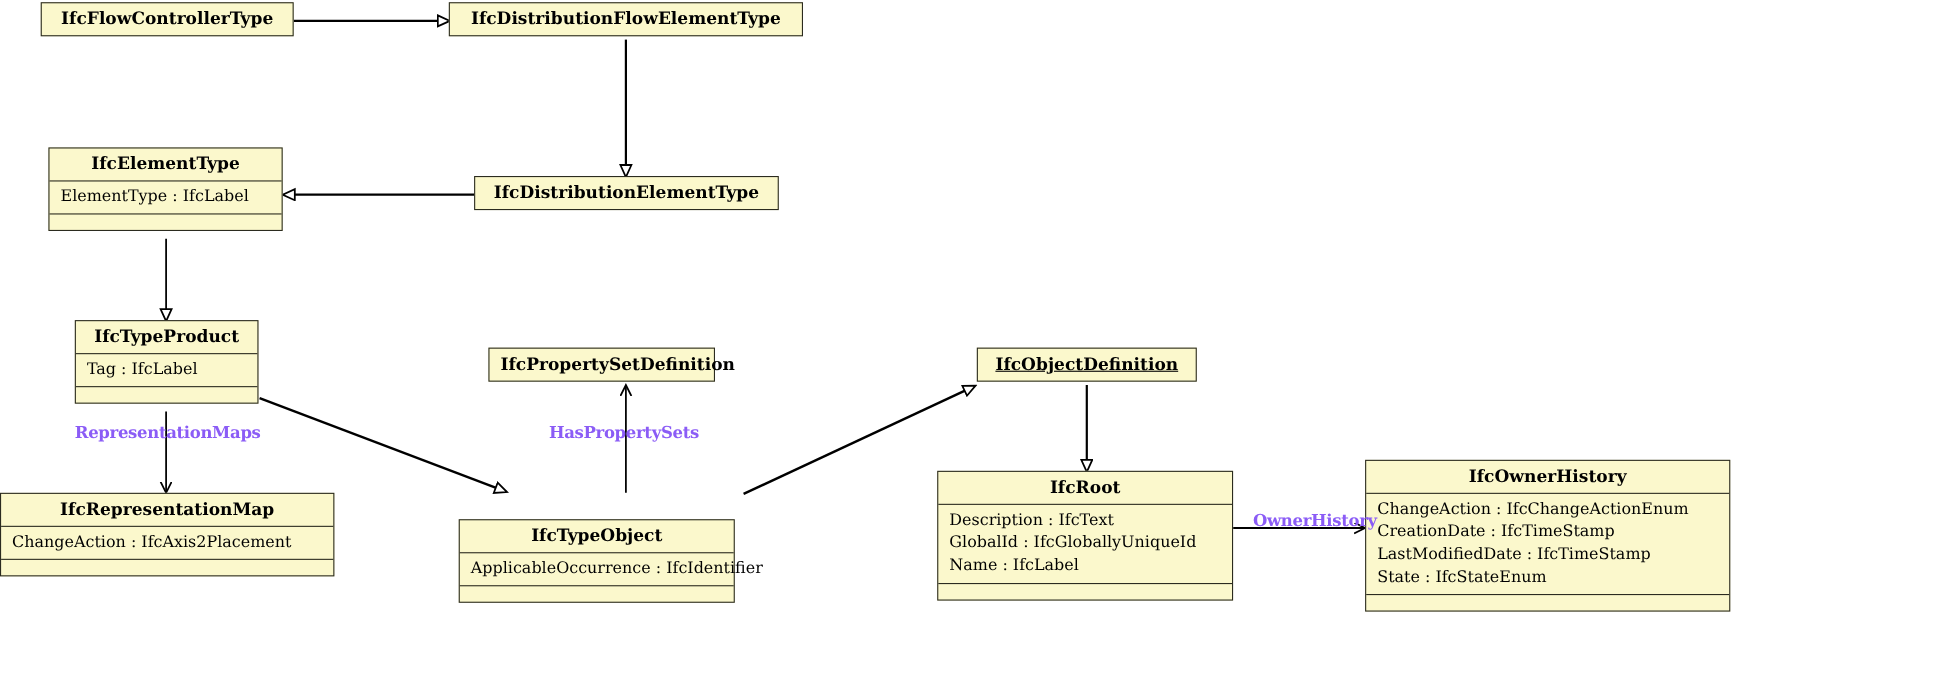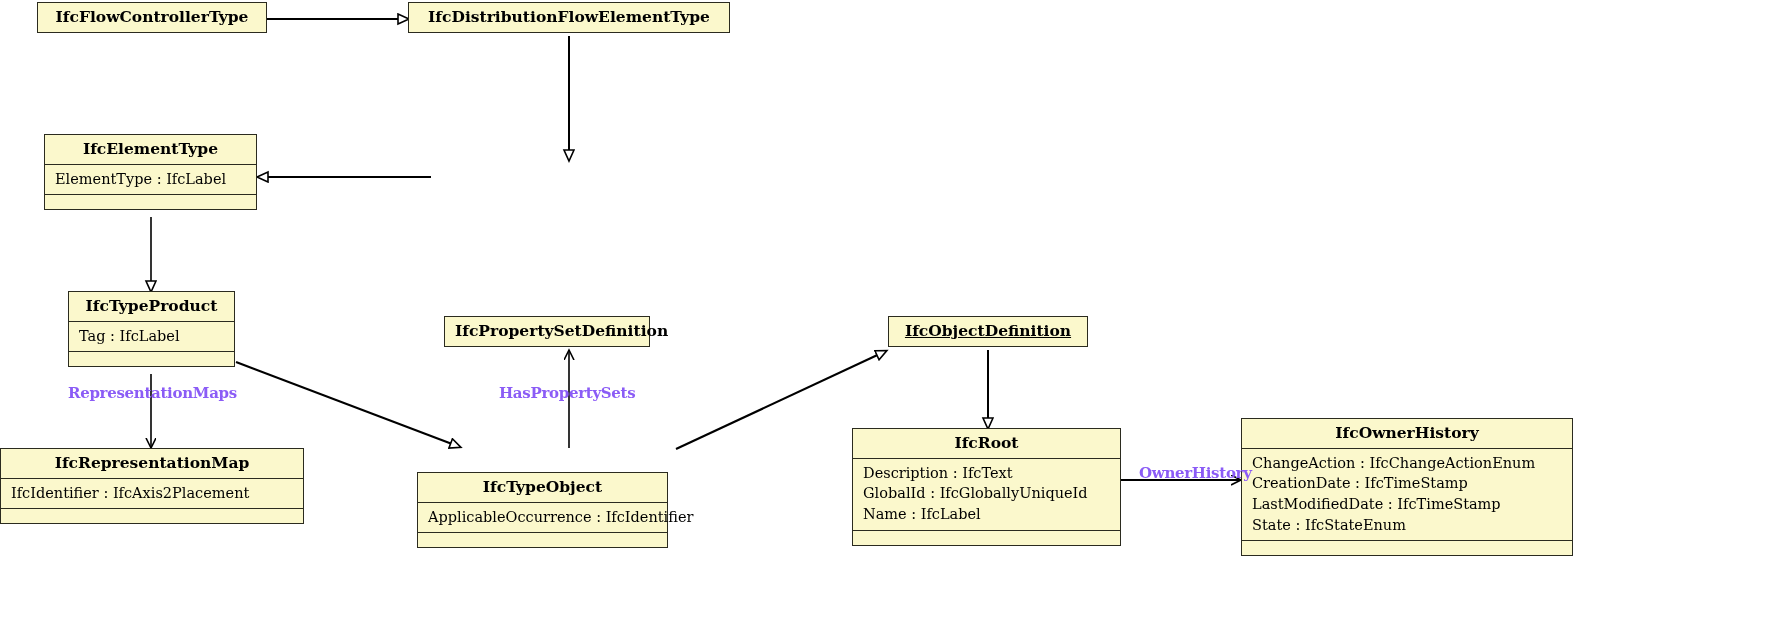--- a/index.html
+++ b/index.html
@@ -125,20 +125,23 @@
   <div class="uml-class" style="left:44px;top:134px;width:213px;">
     <div class="uml-title">IfcElementType</div>
     <div class="uml-sep"></div>
     <div class="uml-attrs">
       <div class="uml-attr">ElementType : IfcLabel</div>
     </div>
     <div class="uml-sep"></div>
     <div class="uml-ops"></div>
   </div>
 
+  <div class="uml-class" style="left:431px;top:160px;width:277px;">
+    <div class="uml-title">IfcDistributionElementType</div>
+  </div>
 
   <div class="uml-class" style="left:68px;top:291px;width:167px;">
     <div class="uml-title">IfcTypeProduct</div>
     <div class="uml-sep"></div>
     <div class="uml-attrs">
       <div class="uml-attr">Tag : IfcLabel</div>
     </div>
     <div class="uml-sep"></div>
     <div class="uml-ops"></div>
   </div>
@@ -148,21 +151,21 @@
   </div>
 
   <div class="uml-class" style="left:888px;top:316px;width:200px;text-decoration:underline;">
     <div class="uml-title">IfcObjectDefinition</div>
   </div>
 
   <div class="uml-class" style="left:0px;top:448px;width:304px;">
     <div class="uml-title">IfcRepresentationMap</div>
     <div class="uml-sep"></div>
     <div class="uml-attrs">
-      <div class="uml-attr">IfcIdentifier : IfcAxis2Placement</div>
+      <div class="uml-attr">ChangeAction : IfcAxis2Placement</div>
     </div>
     <div class="uml-sep"></div>
     <div class="uml-ops"></div>
   </div>
 
   <div class="uml-class" style="left:417px;top:472px;width:251px;">
     <div class="uml-title">IfcTypeObject</div>
     <div class="uml-sep"></div>
     <div class="uml-attrs">
       <div class="uml-attr">ApplicableOccurrence : IfcIdentifier</div>

